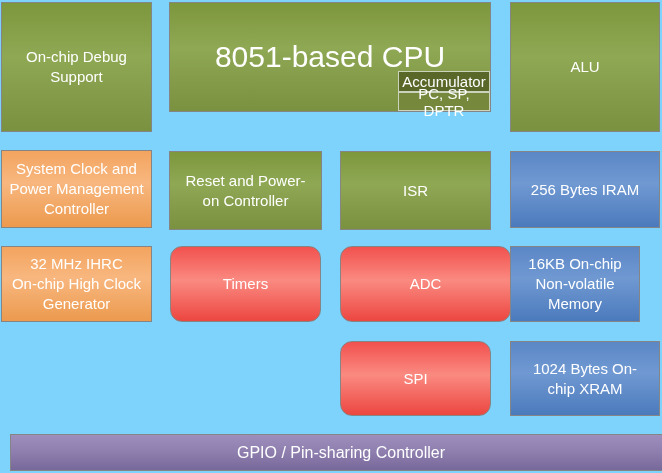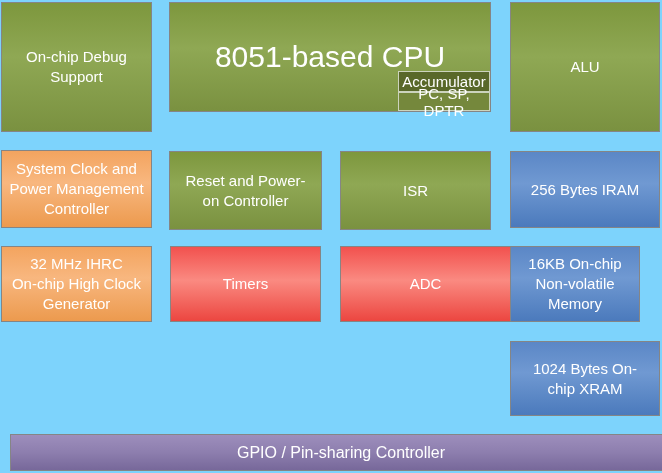--- a/index.html
+++ b/index.html
@@ -22,21 +22,21 @@
     color: #ffffff;
   }
   .label {
     white-space: pre-line;
     font-size: 15px;
     line-height: 1.32;
     padding: 0 4px;
   }
   .green  { background: linear-gradient(180deg, #7d973d 0%, #8fa854 42%, #7a9140 100%); }
   .orange { background: linear-gradient(180deg, #f3a45f 0%, #f8b77f 42%, #ec9a4e 100%); }
-  .red    { background: linear-gradient(180deg, #f2514e 0%, #fa8a81 45%, #ec4640 100%); }
+  .red    { background: linear-gradient(180deg, #f2514e 0%, #fa8a81 45%, #ec4640 100%); border-radius: 12px; }
   .blue   { background: linear-gradient(180deg, #5b87c6 0%, #7099d2 42%, #4b7abc 100%); }
   .purple { background: linear-gradient(180deg, #9d8ebc 0%, #8d7eae 50%, #77689a 100%); }
 
   
   #blk-debug { left: 1px;   top: 2px; width: 151px; height: 130px; }
   #blk-cpu   { left: 169px; top: 2px; width: 322px; height: 110px; }
   #blk-alu   { left: 510px; top: 2px; width: 150px; height: 130px; }
   #blk-cpu .label { font-size: 30px; }
 
   
@@ -131,20 +131,23 @@
   <div class="block red" id="blk-adc">
     <span class="label">ADC</span>
   </div>
 
   <div class="block blue" id="blk-nvm">
     <span class="label">16KB On-chip
 Non-volatile
 Memory</span>
   </div>
 
+  <div class="block red" id="blk-spi">
+    <span class="label">SPI</span>
+  </div>
 
   <div class="block blue" id="blk-xram">
     <span class="label">1024 Bytes On-
 chip XRAM</span>
   </div>
 
   <div class="block purple" id="blk-gpio">
     <span class="label">GPIO / Pin-sharing Controller</span>
   </div>
 

